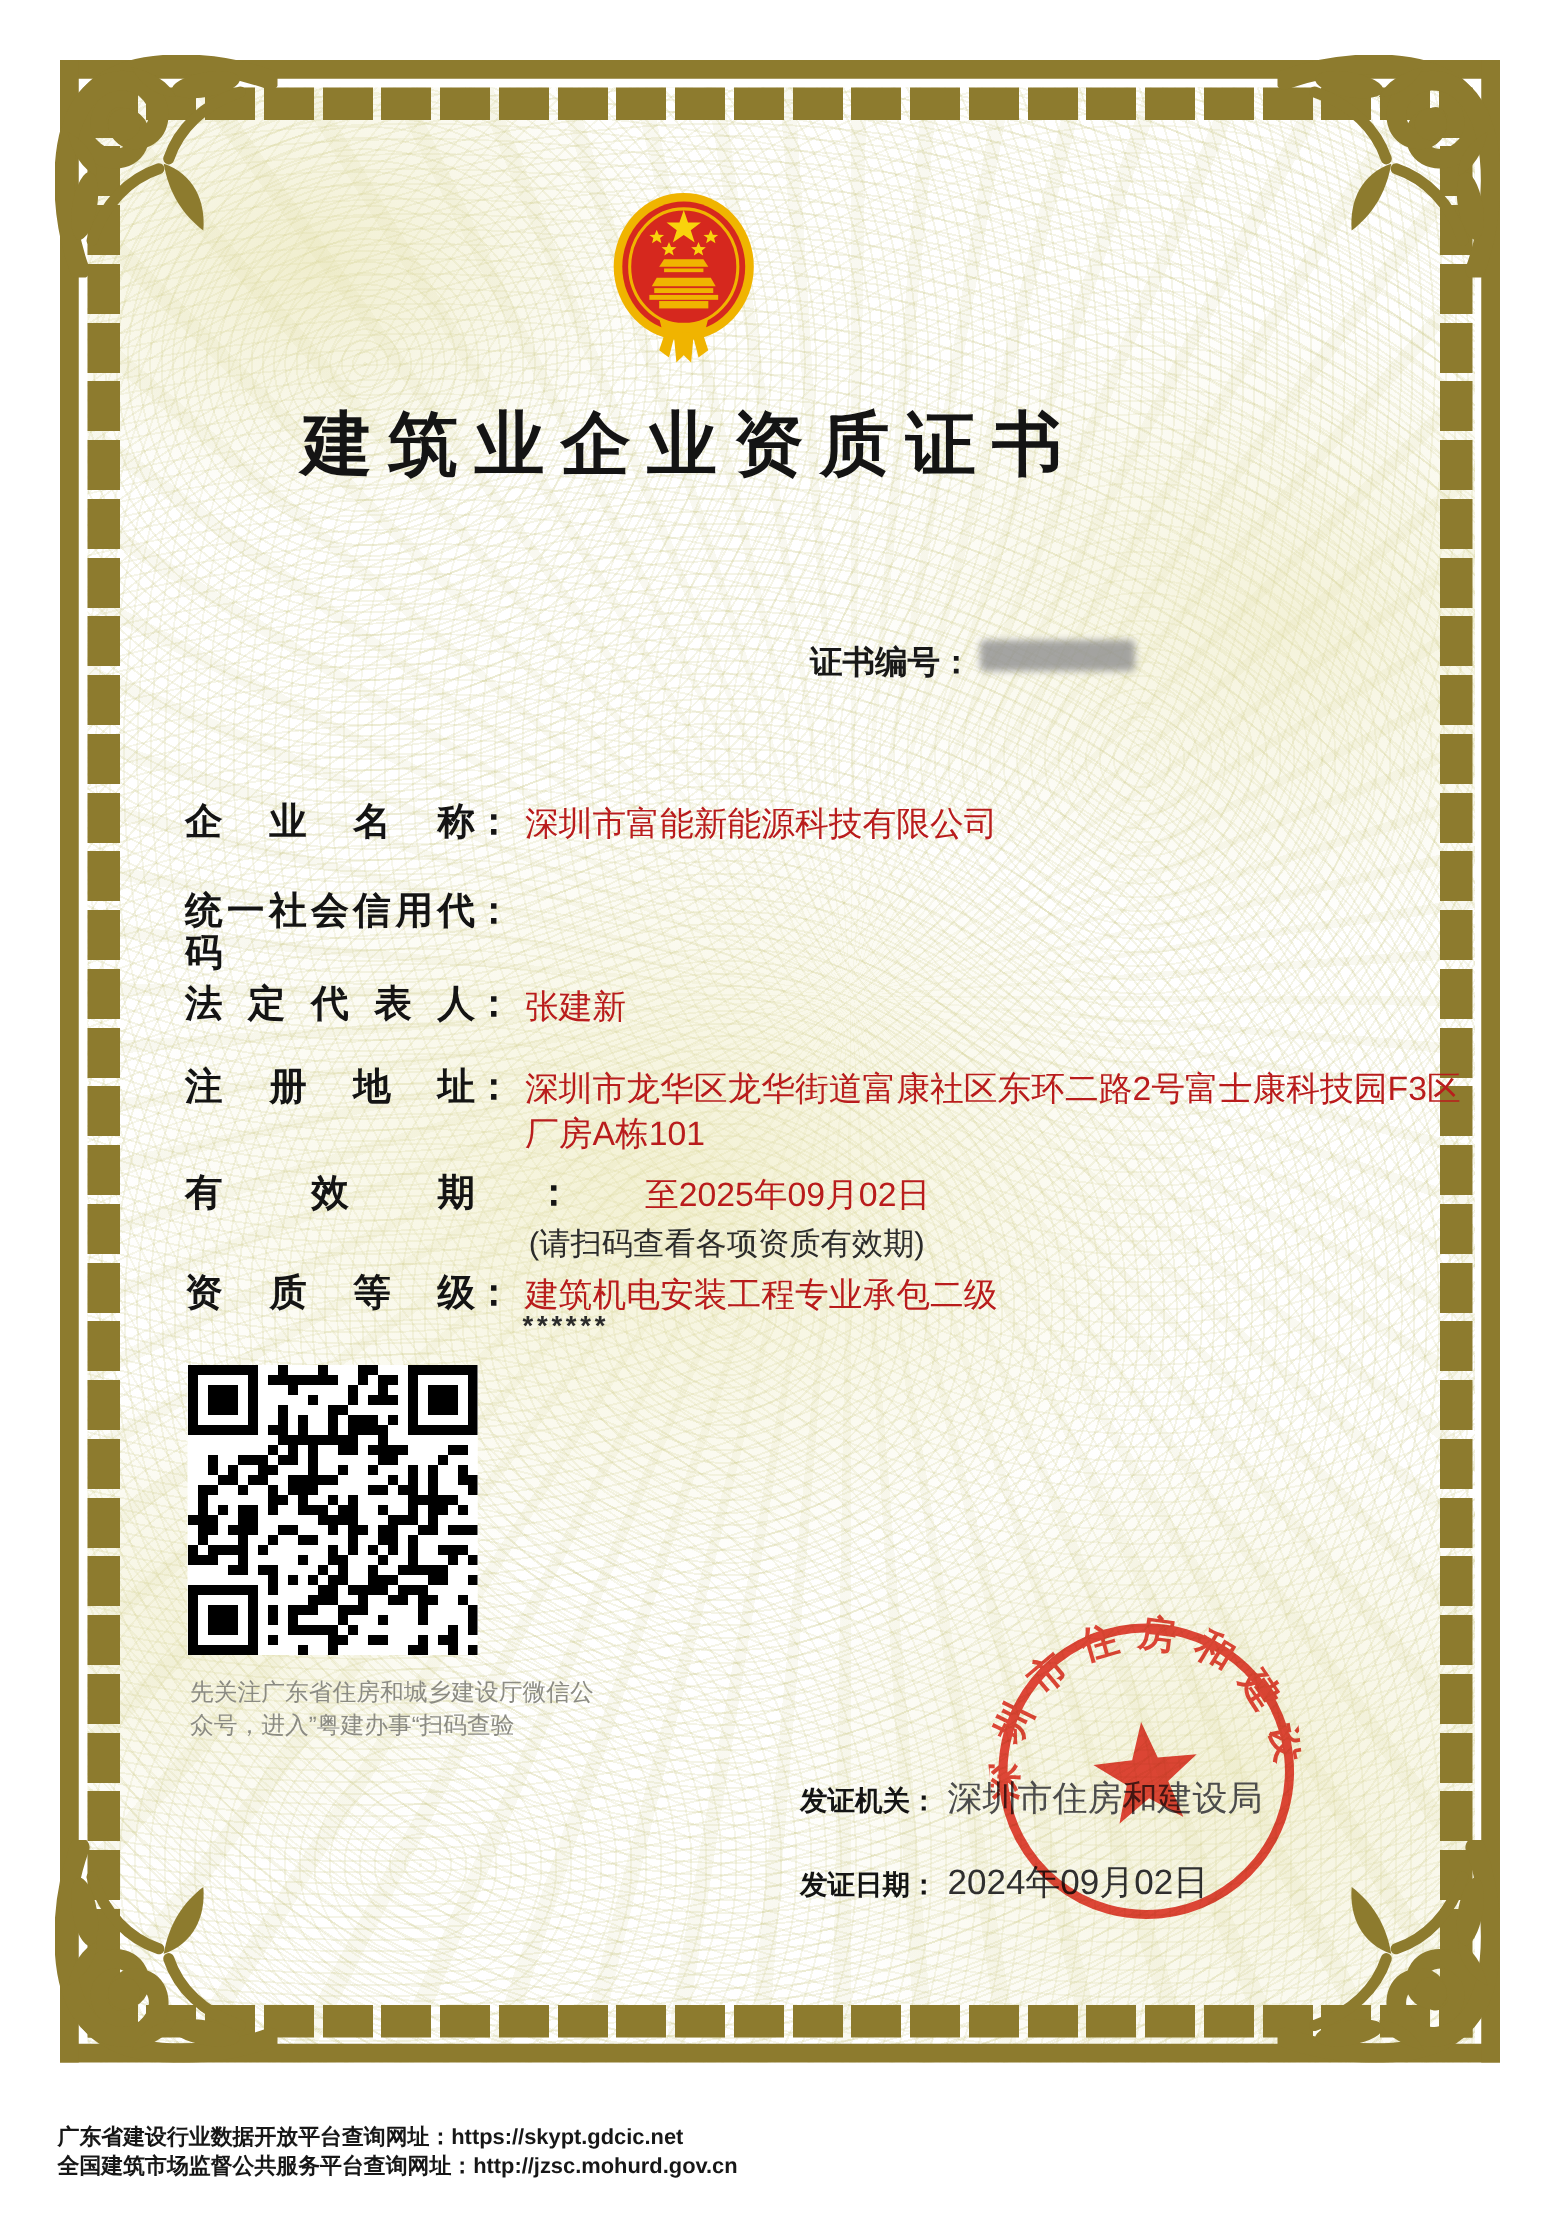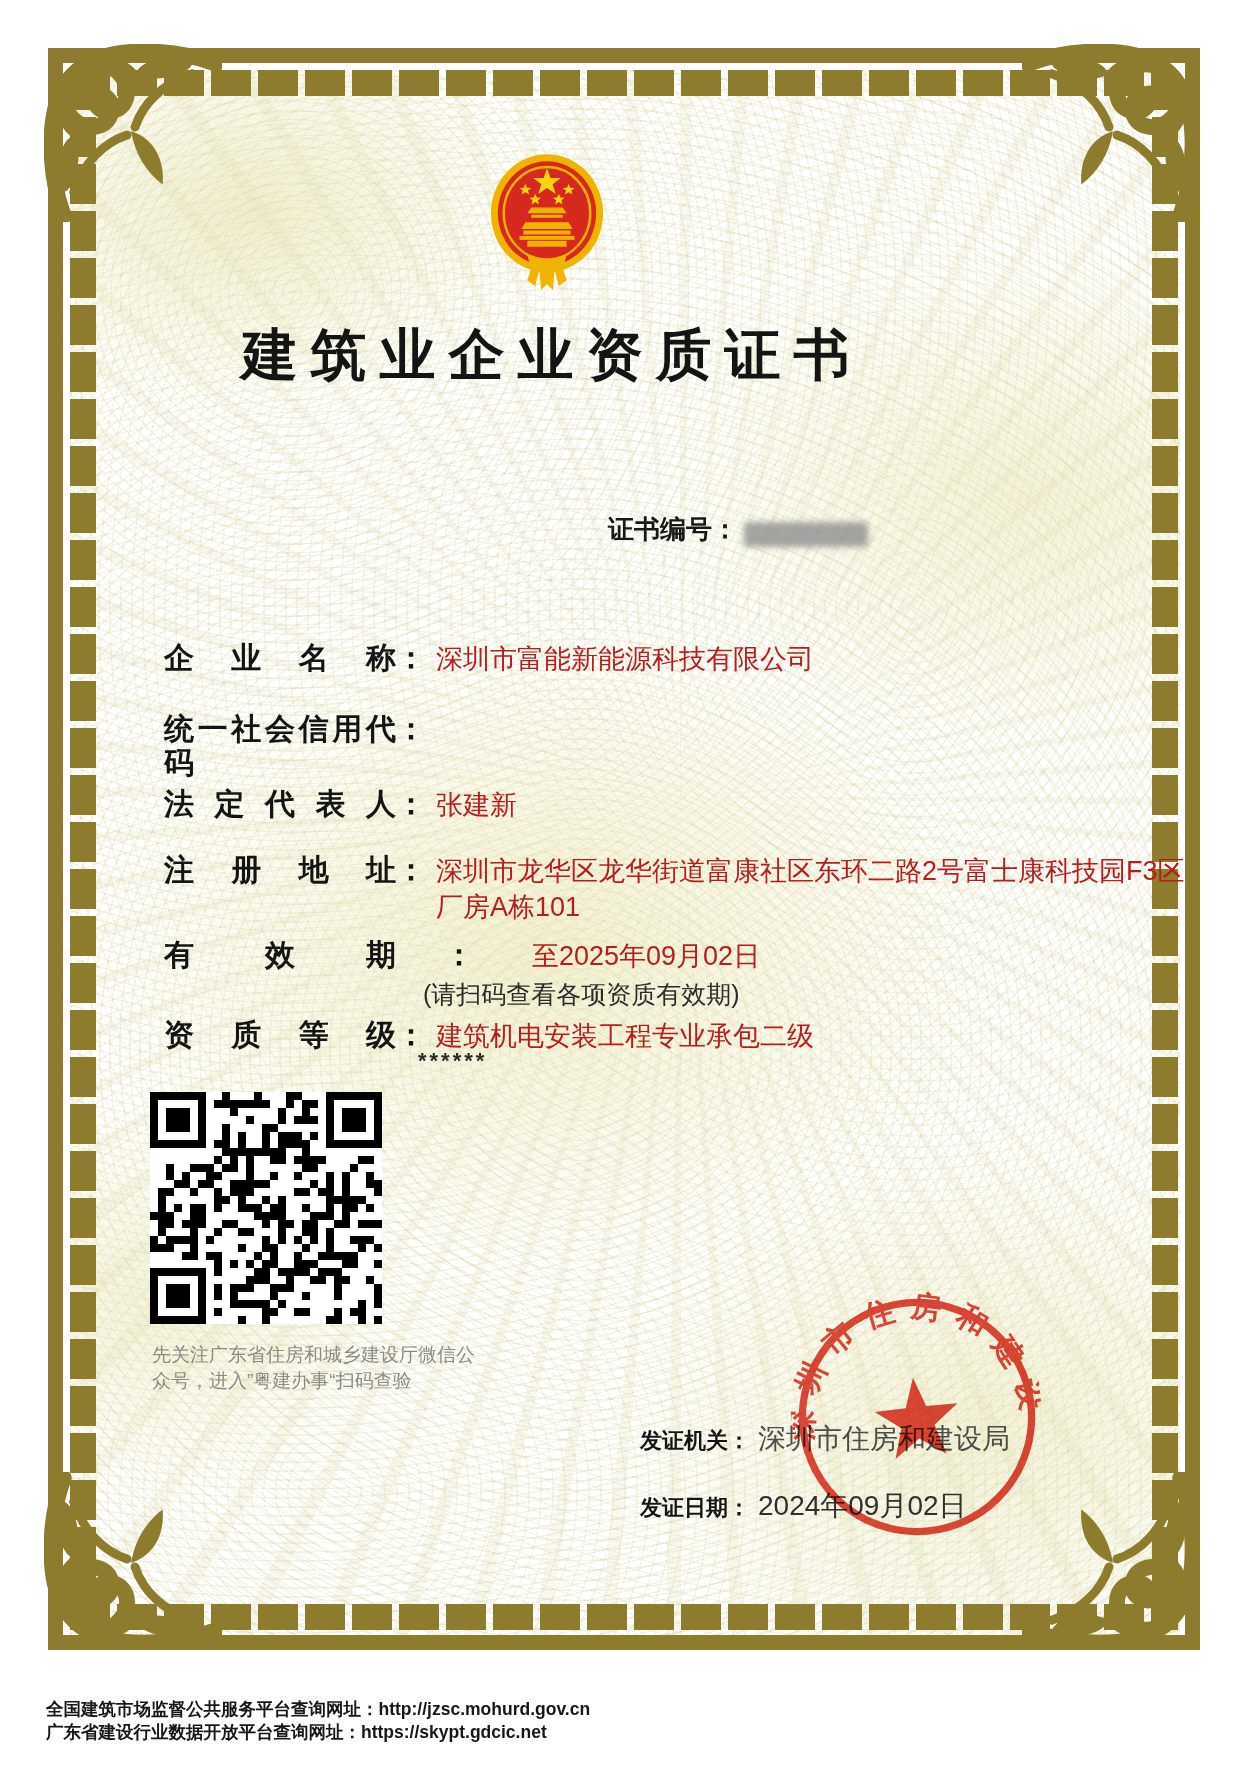--- a/index.html
+++ b/index.html
@@ -43,27 +43,27 @@
   .corner-tr{left:1022px;top:44px;transform:scaleX(-1);}
   .corner-bl{left:44px;top:1472px;transform:scaleY(-1);}
   .corner-br{left:1022px;top:1472px;transform:scale(-1,-1);}
   
   .emblem{position:absolute;left:488px;top:152px;width:118px;height:158px;z-index:4;}
   
   .title{
     position:absolute;left:0;top:318px;width:1104px;text-align:center;
     font-size:56px;font-weight:800;letter-spacing:13px;color:#141414;z-index:4;
   }
-  .certno-row{position:absolute;left:608px;top:512px;z-index:4;display:flex;align-items:flex-end;}
+  .certno-row{position:absolute;left:648px;top:512px;z-index:4;display:flex;align-items:flex-start;}
   .certno-label{font-size:26px;font-weight:700;color:#181818;}
   .certno-redacted{
     display:inline-block;width:124px;height:25px;margin-left:6px;border-radius:4px;
     background:#8f8f8f;opacity:.8;filter:blur(3px);
   }
-  .field-row{position:absolute;left:148px;z-index:4;display:flex;align-items:flex-start;margin-left:16px;}
+  .field-row{position:absolute;left:148px;z-index:4;display:flex;align-items:flex-start;}
   .field-label{
     width:232px;font-size:30px;font-weight:700;color:#141414;
     text-align:justify;text-align-last:justify;flex:none;line-height:34px;
   }
   .field-colon{font-size:30px;font-weight:700;color:#141414;flex:none;line-height:34px;}
   .field-value{font-size:27px;font-weight:400;color:#b91c1c;margin-left:10px;line-height:36px;max-width:756px;}
   .row-name  {top:641px;}
   .row-code  {top:712px;}
   .row-legal {top:787px;}
   .row-addr  {top:853px;}
@@ -549,15 +549,15 @@
     <path id="sealArc" d="M 22,150 A 101,101 0 1 1 218,150" fill="none"></path>
   </defs>
   <circle cx="120" cy="120" r="110" fill="none" stroke="#e23a2c" stroke-width="7"></circle>
   <polygon fill="#e23a2c" points="120,82 129.9,110.4 159.9,111 136,129.2 144.7,158 120,140.8 95.3,158 104,129.2 80.1,111 110.1,110.4"></polygon>
   <text font-size="29" font-weight="700" fill="#e23a2c" style="letter-spacing:13px;font-family:'Liberation Sans','DejaVu Sans',sans-serif;">
     <textPath href="#sealArc" startOffset="5%">深圳市住房和建设局</textPath>
   </text>
 </svg>
 
 <div class="footer">
+  <div>广东省建设行业数据开放平台查询网址：https://skypt.gdcic.net</div>
   <div>全国建筑市场监督公共服务平台查询网址：http://jzsc.mohurd.gov.cn</div>
-  <div>广东省建设行业数据开放平台查询网址：https://skypt.gdcic.net</div>
 </div>
 
 </body></html>

